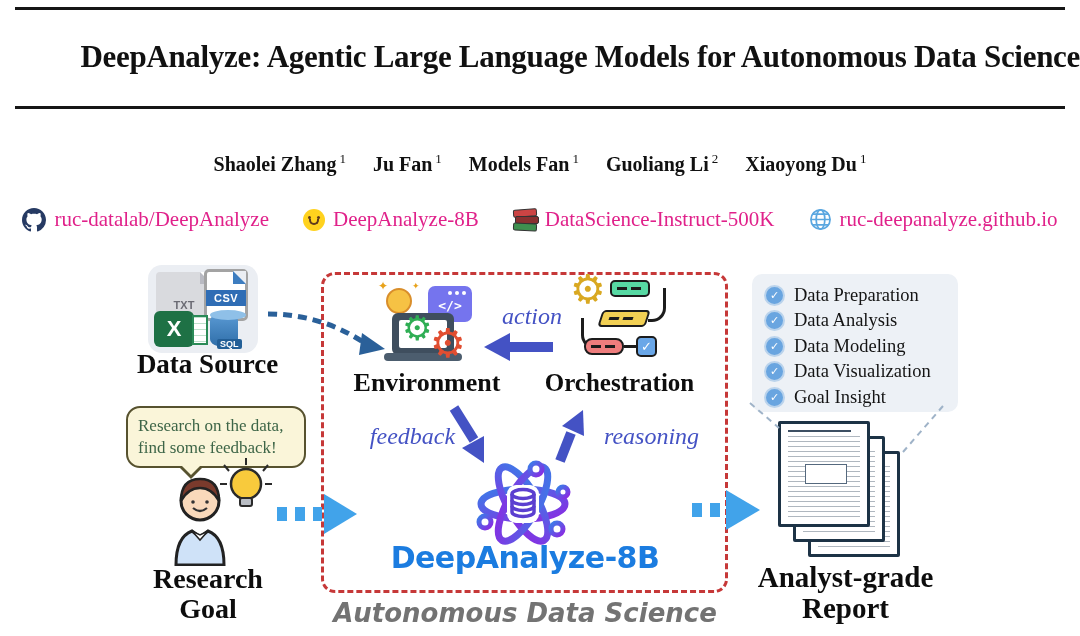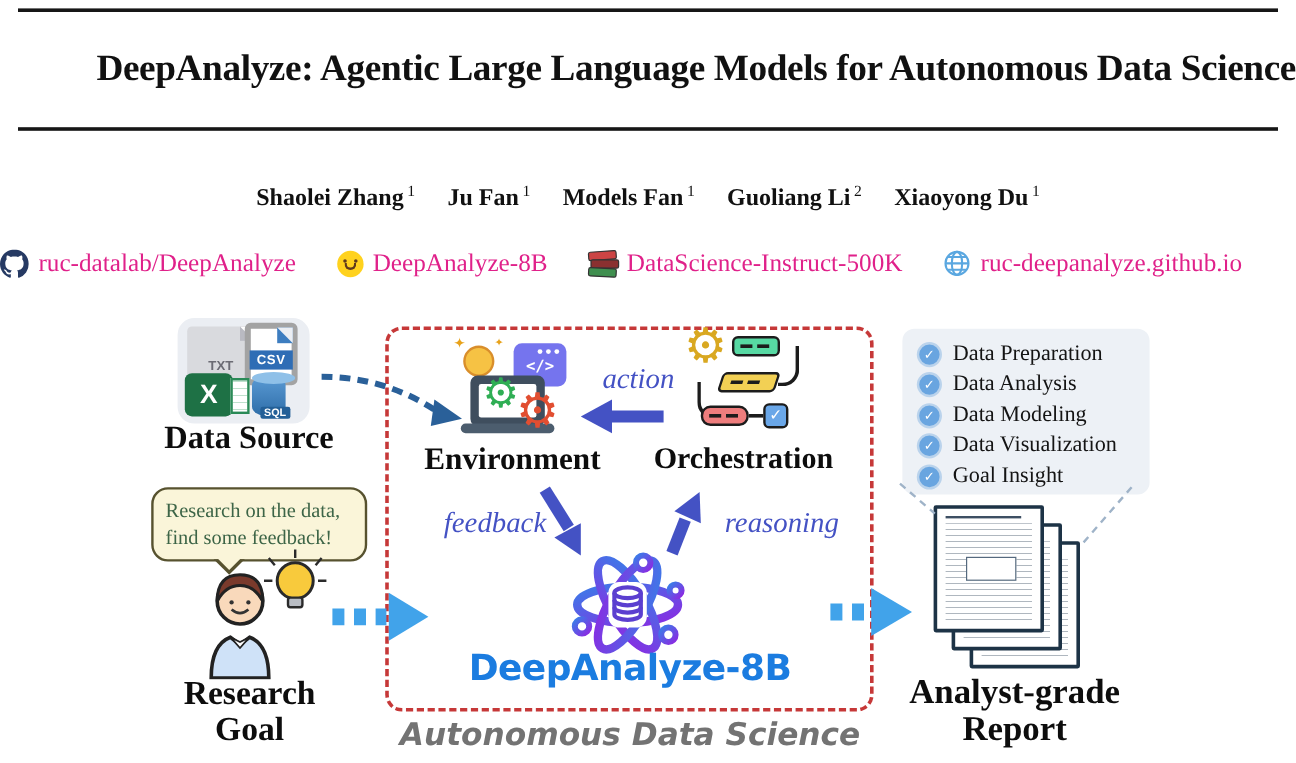--- a/index.html
+++ b/index.html
@@ -7,21 +7,21 @@
           font-family:"Liberation Serif","DejaVu Serif",serif; color:#111; }
 
   
   .rule { position:absolute; left:15px; width:1050px; height:3px; background:#161616; }
   .rule.top { top:7px; } .rule.mid { top:106px; }
   .title { position:absolute; top:39px; left:0; width:1080px; text-align:right;
            font-size:31px; font-weight:bold; letter-spacing:-0.3px; }
   .authors { position:absolute; top:151px; left:0; width:1080px; text-align:center; font-size:20px; font-weight:bold; }
   .author { margin:10px 11px; white-space:nowrap; }
   .author sup { font-weight:normal; font-size:13px; margin-left:3px; }
-  .links { position:absolute; top:207px; left:0; width:1080px; display:flex; 
+  .links { position:absolute; top:207px; left:0; width:1080px; display:flex; justify-content:center;
            align-items:center; gap:34px; font-size:21px; color:#e0218a; }
   .link { display:flex; align-items:center; gap:8px; white-space:nowrap; }
 
   
   .hf-icon { width:22px; height:22px; border-radius:50%; background:#ffd21e; position:relative; }
   .hf-icon::before { content:""; position:absolute; left:5px; top:7px; width:3px; height:3px; border-radius:50%;
                      background:#5e3a1c; box-shadow:9px 0 0 #5e3a1c; }
   .hf-icon::after { content:""; position:absolute; left:6px; top:10px; width:10px; height:6px;
                     border:2px solid #5e3a1c; border-top:none; border-radius:0 0 10px 10px; box-sizing:border-box; }
   .books-icon { position:relative; width:24px; height:22px; }
@@ -34,21 +34,21 @@
   .dlabel { position:absolute; font-weight:bold; color:#0d0d0d; text-align:center; line-height:1.08; }
 
   
   .ds-grid { position:absolute; left:148px; top:265px; width:110px; height:88px;
              background:#ebeef3; border-radius:14px; }
   .fico { position:absolute; font-family:"Liberation Sans","DejaVu Sans",sans-serif; }
   .f-txt { left:8px; top:7px; width:56px; height:46px; background:#d9dade; border-radius:4px; }
   .f-txt::after { content:""; position:absolute; right:0; top:0; border-style:solid; border-width:0 12px 12px 0;
                   border-color:transparent #fff #b9bac2 transparent; }
   .f-txt .lab { position:absolute; left:0; right:0; bottom:7px; text-align:center; font-size:11px; font-weight:bold; color:#6b6b74; }
-  .f-csv { left:56px; top:4px; width:44px; height:52px; background:#fff; border:5px solid #a3a3a3; border-radius:5px; box-sizing:border-box; }
+  .f-csv { left:56px; top:4px; width:44px; height:52px; background:#fff; border:3px solid #a3a3a3; border-radius:5px; box-sizing:border-box; }
   .f-csv::after { content:""; position:absolute; right:-1px; top:-1px; border-style:solid; border-width:0 13px 13px 0;
                   border-color:transparent #ebeef3 #3d7dc0 transparent; }
   .f-csv .lab { position:absolute; left:-1px; right:-1px; top:18px; height:16px; background:#2f6db5; color:#fff;
                 font-size:11px; font-weight:bold; text-align:center; line-height:16px; letter-spacing:.5px; }
   .f-xls { left:6px; top:46px; width:40px; height:36px; background:#1e7145; border-radius:6px; color:#fff;
            font-size:22px; font-weight:bold; text-align:center; line-height:36px; }
   .f-grid { left:44px; top:50px; width:16px; height:30px; background:#fff; border:2px solid #2a8a57; box-sizing:border-box;
             background-image:repeating-linear-gradient(180deg,#bfe0cd 0 1px,transparent 1px 6px); }
   .f-sql { left:62px; top:48px; width:28px; height:34px; background:linear-gradient(#5b9bd5,#2e6da8);
            border-radius:14px/8px; }

